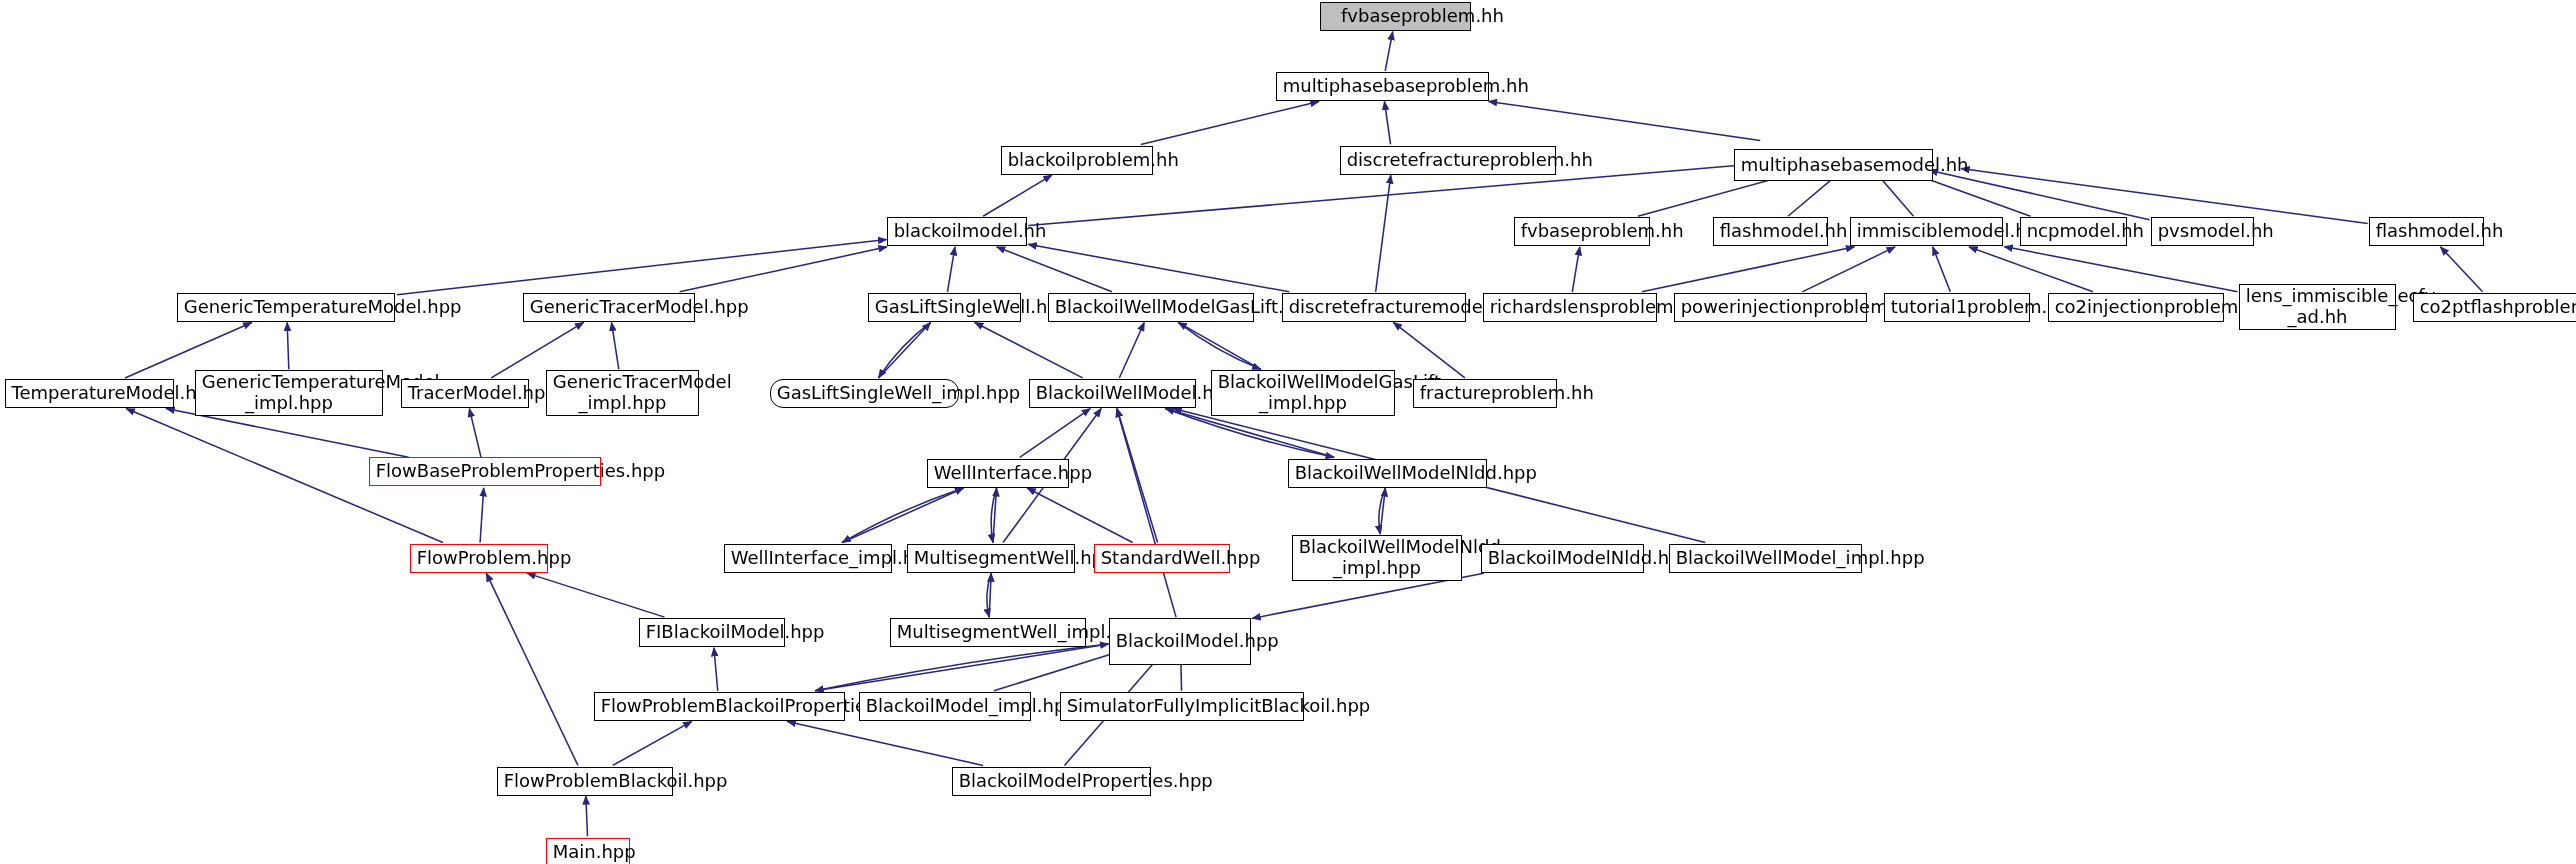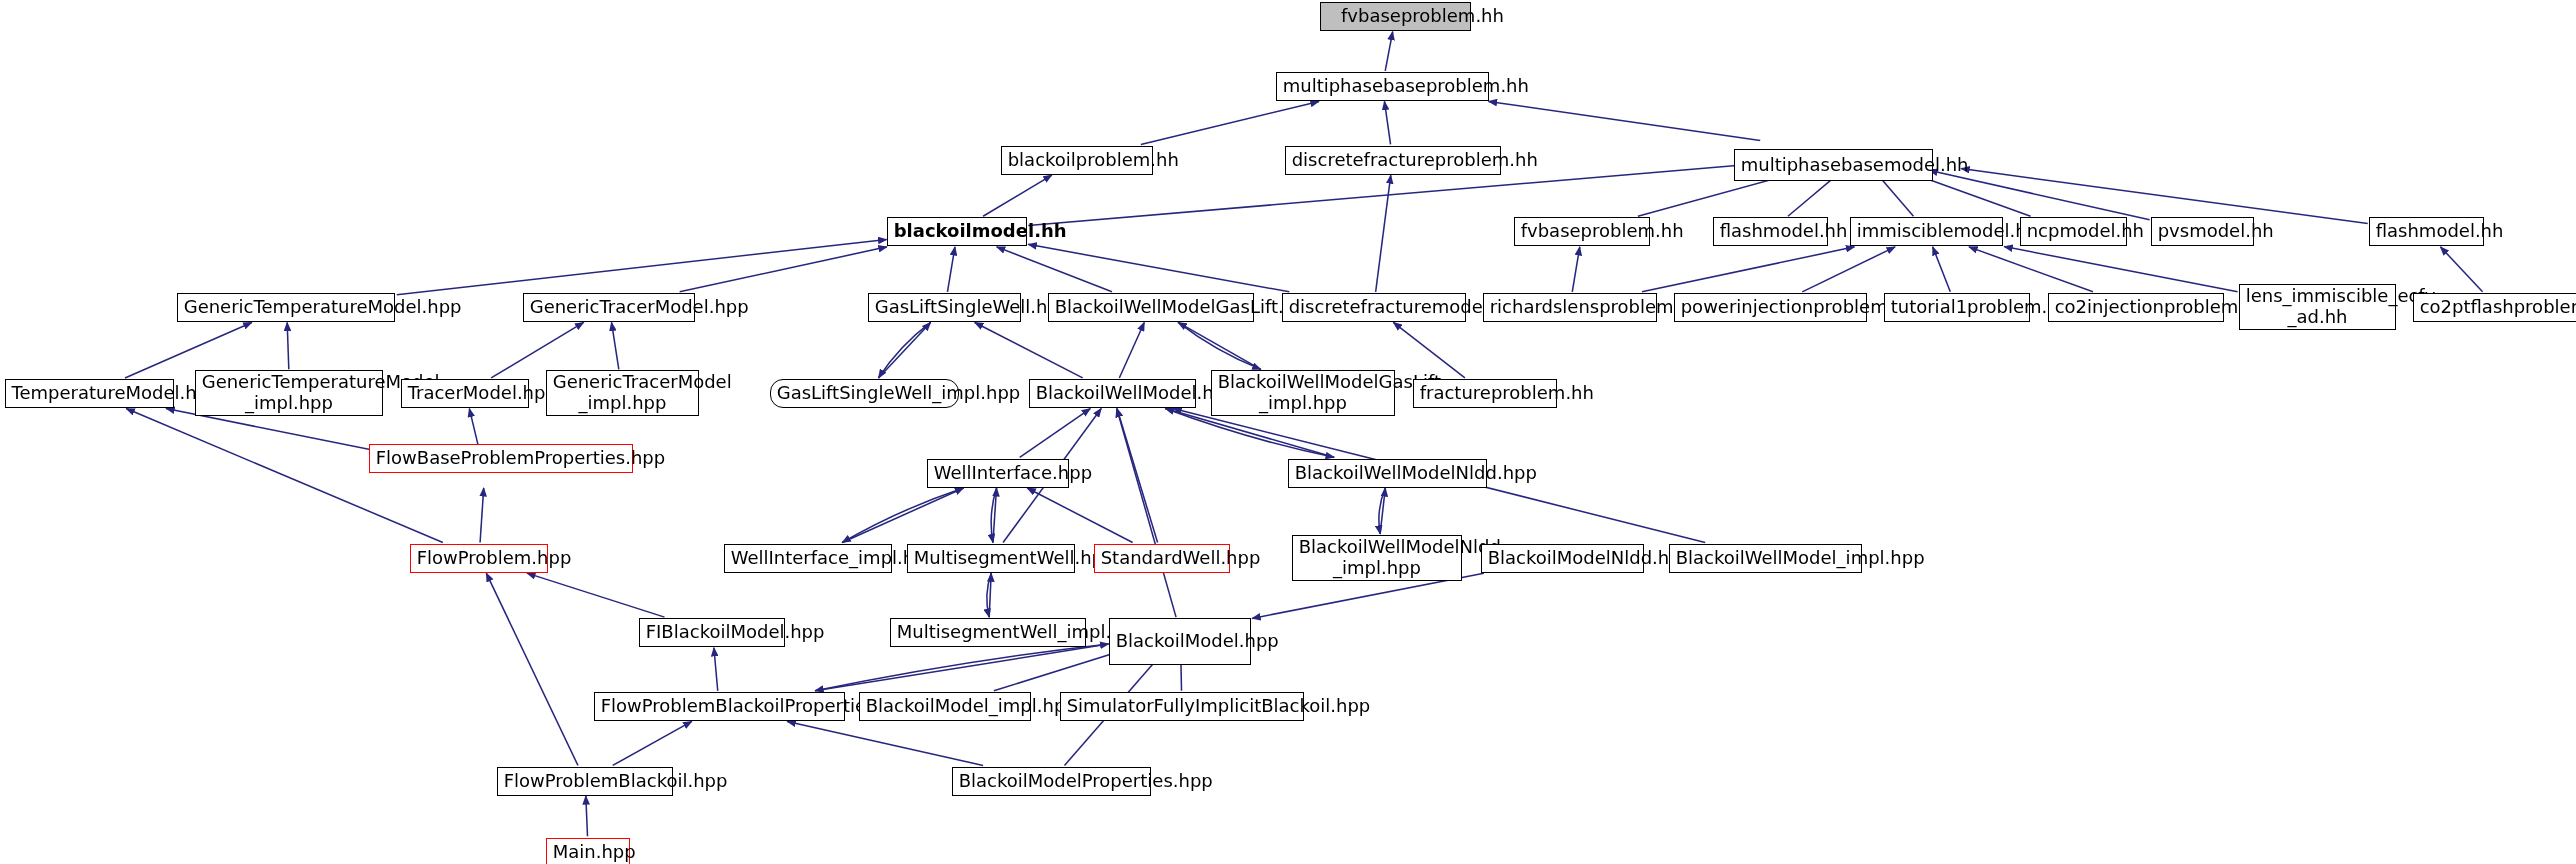--- a/index.html
+++ b/index.html
@@ -129,23 +129,23 @@
         <path d="M 1026.8,800.0 Q 924.5,777.0 822.2,754.0" fill="none" stroke="#26267f" stroke-width="1.6" marker-end="url(#arrowhead)"></path>
         <path d="M 1111.9,800.0 Q 1165.5,738.5 1219.1,677.0" fill="none" stroke="#26267f" stroke-width="1.6" marker-end="url(#arrowhead)"></path>
         <path d="M 603.4,800.0 Q 555.5,699.5 507.6,599.0" fill="none" stroke="#26267f" stroke-width="1.6" marker-end="url(#arrowhead)"></path>
         <path d="M 613.4,874.0 Q 612.5,853.0 611.6,832.0" fill="none" stroke="#26267f" stroke-width="1.6" marker-end="url(#arrowhead)"></path>
       </g>
   </svg>
   <div id="nodes-layer">
       <div class="node root" style="left: 1320px; top: 1.9px; width: 151px; height: 29px;"><span class="node-label">fvbaseproblem.hh</span></div>
       <div class="node" style="left: 1276px; top: 72px; width: 213px; height: 29px;"><span class="node-label">multiphasebaseproblem.hh</span></div>
       <div class="node" style="left: 1001px; top: 146px; width: 152px; height: 29px;"><span class="node-label">blackoilproblem.hh</span></div>
-      <div class="node" style="left: 1285px; top: 146px; width: 216px; height: 29px; text-align: center;"><span class="node-label">discretefractureproblem.hh</span></div>
+      <div class="node" style="left: 1340px; top: 146px; width: 216px; height: 29px; text-align: center;"><span class="node-label">discretefractureproblem.hh</span></div>
       <div class="node" style="left: 1734px; top: 141px; width: 199px; height: 32px; margin-top: 8px;"><span class="node-label">multiphasebasemodel.hh</span></div>
-      <div class="node" style="left: 887px; top: 217px; width: 140px; height: 29px; font-weight: bold;"><span class="node-label">blackoilmodel.hh</span></div>
+      <div class="node" style="left: 887px; top: 217px; width: 140px; height: 29px;"><span class="node-label">blackoilmodel.hh</span></div>
       <div class="node" style="left: 1514px; top: 217px; width: 136px; height: 29px;"><span class="node-label">fvbaseproblem.hh</span></div>
       <div class="node" style="left: 1713px; top: 217px; width: 115px; height: 29px;"><span class="node-label">flashmodel.hh</span></div>
       <div class="node" style="left: 1850px; top: 217px; width: 153px; height: 29px;"><span class="node-label">immisciblemodel.hh</span></div>
       <div class="node" style="left: 2020px; top: 217px; width: 107px; height: 29px;"><span class="node-label">ncpmodel.hh</span></div>
       <div class="node" style="left: 2151px; top: 217px; width: 103px; height: 29px;"><span class="node-label">pvsmodel.hh</span></div>
       <div class="node" style="left: 2369px; top: 217px; width: 115px; height: 29px;"><span class="node-label">flashmodel.hh</span></div>
       <div class="node" style="left: 177px; top: 293px; width: 218px; height: 29px;"><span class="node-label">GenericTemperatureModel.hpp</span></div>
       <div class="node" style="left: 523px; top: 293px; width: 172px; height: 29px;"><span class="node-label">GenericTracerModel.hpp</span></div>
       <div class="node" style="left: 868px; top: 293px; width: 153px; height: 29px;"><span class="node-label">GasLiftSingleWell.hpp</span></div>
       <div class="node" style="left: 1048px; top: 293px; width: 206px; height: 29px;"><span class="node-label">BlackoilWellModelGasLift.hpp</span></div>
@@ -161,21 +161,21 @@
       <div class="node" style="left: 195px; top: 370px; width: 188px; height: 46px;"><span class="node-label">GenericTemperatureModel
 _impl.hpp</span></div>
       <div class="node" style="left: 401px; top: 379px; width: 128px; height: 29px;"><span class="node-label">TracerModel.hpp</span></div>
       <div class="node" style="left: 546px; top: 370px; width: 153px; height: 46px;"><span class="node-label">GenericTracerModel
 _impl.hpp</span></div>
       <div class="node" style="left: 770px; top: 379px; width: 189px; height: 29px; border-radius: 13px;"><span class="node-label">GasLiftSingleWell_impl.hpp</span></div>
       <div class="node" style="left: 1029px; top: 379px; width: 167px; height: 29px;"><span class="node-label">BlackoilWellModel.hpp</span></div>
       <div class="node" style="left: 1211px; top: 370px; width: 184px; height: 46px;"><span class="node-label">BlackoilWellModelGasLift
 _impl.hpp</span></div>
       <div class="node" style="left: 1413px; top: 379px; width: 144px; height: 29px;"><span class="node-label">fractureproblem.hh</span></div>
-      <div class="node redlink" style="left: 369px; top: 444px; width: 264px; height: 29px;"><span class="node-label">FlowBaseProblemProperties.hpp</span></div>
+      <div class="node redlink" style="left: 369px; top: 457px; width: 232px; height: 29px;"><span class="node-label">FlowBaseProblemProperties.hpp</span></div>
       <div class="node" style="left: 927px; top: 459px; width: 142px; height: 29px;"><span class="node-label">WellInterface.hpp</span></div>
       <div class="node" style="left: 1288px; top: 459px; width: 199px; height: 29px;"><span class="node-label">BlackoilWellModelNldd.hpp</span></div>
       <div class="node redlink" style="left: 410px; top: 544px; width: 138px; height: 29px; justify-content: flex-end;"><span class="node-label">FlowProblem.hpp</span></div>
       <div class="node" style="left: 724px; top: 544px; width: 168px; height: 29px;"><span class="node-label">WellInterface_impl.hpp</span></div>
       <div class="node" style="left: 907px; top: 544px; width: 168px; height: 29px;"><span class="node-label">MultisegmentWell.hpp</span></div>
       <div class="node redlink" style="left: 1094px; top: 544px; width: 136px; height: 29px;"><span class="node-label">StandardWell.hpp</span></div>
       <div class="node" style="left: 1292px; top: 535px; width: 170px; height: 46px;"><span class="node-label">BlackoilWellModelNldd
 _impl.hpp</span></div>
       <div class="node" style="left: 1481px; top: 544px; width: 163px; height: 29px;"><span class="node-label">BlackoilModelNldd.hpp</span></div>
       <div class="node" style="left: 1669px; top: 544px; width: 193px; height: 29px;"><span class="node-label">BlackoilWellModel_impl.hpp</span></div>

